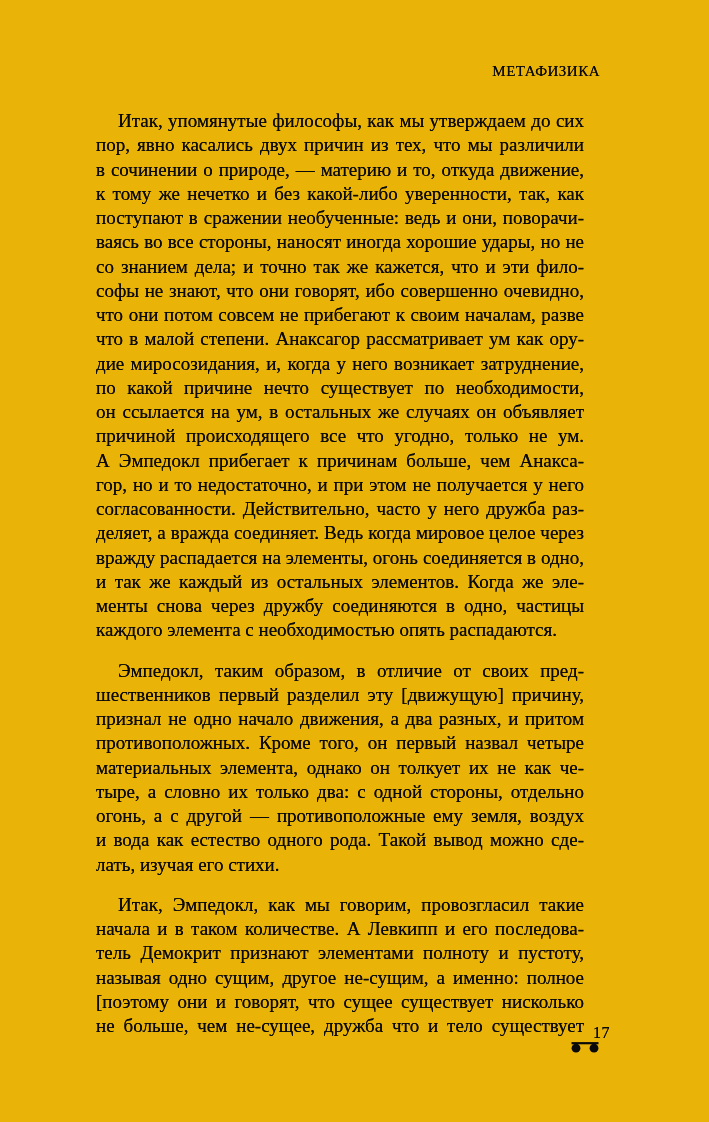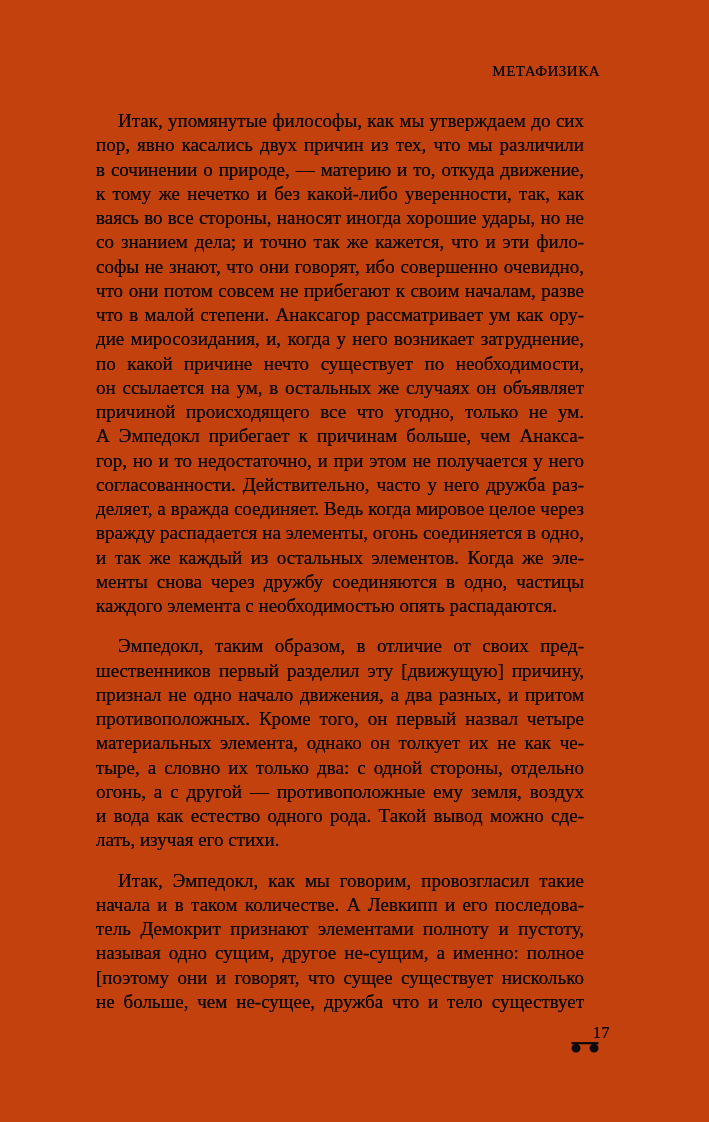--- a/index.html
+++ b/index.html
@@ -4,21 +4,21 @@
 <style>
   html, body {
     margin: 0;
     padding: 0;
     background: #ffffff;
   }
   .page {
     position: relative;
     width: 709px;
     height: 1122px;
-    background: #c2410c;
+    background: #eab308;
     overflow: hidden;
     font-family: "Liberation Serif", "DejaVu Serif", serif;
     color: #0a0a0a;
     text-shadow: 0 0 0.6px rgba(0,0,0,0.85);
   }
   .running-head {
     position: absolute;
     top: 62px;
     left: 80px;
     width: 520px;
@@ -68,20 +68,21 @@
 <div class="page">
 
   <div class="running-head">МЕТАФИЗИКА</div>
 
   <div class="text-block" id="text-block">
       <div class="para ends">
         <div class="line first">Итак, упомянутые философы, как мы утверждаем до сих</div>
         <div class="line">пор, явно касались двух причин из тех, что мы различили</div>
         <div class="line">в сочинении о природе, — материю и то, откуда движение,</div>
         <div class="line">к тому же нечетко и без какой-либо уверенности, так, как</div>
+        <div class="line">поступают в сражении необученные: ведь и они, поворачи-</div>
         <div class="line">ваясь во все стороны, наносят иногда хорошие удары, но не</div>
         <div class="line">со знанием дела; и точно так же кажется, что и эти фило-</div>
         <div class="line">софы не знают, что они говорят, ибо совершенно очевидно,</div>
         <div class="line">что они потом совсем не прибегают к своим началам, разве</div>
         <div class="line">что в малой степени. Анаксагор рассматривает ум как ору-</div>
         <div class="line">дие миросозидания, и, когда у него возникает затруднение,</div>
         <div class="line">по какой причине нечто существует по необходимости,</div>
         <div class="line">он ссылается на ум, в остальных же случаях он объявляет</div>
         <div class="line">причиной происходящего все что угодно, только не ум.</div>
         <div class="line">А Эмпедокл прибегает к причинам больше, чем Анакса-</div>

